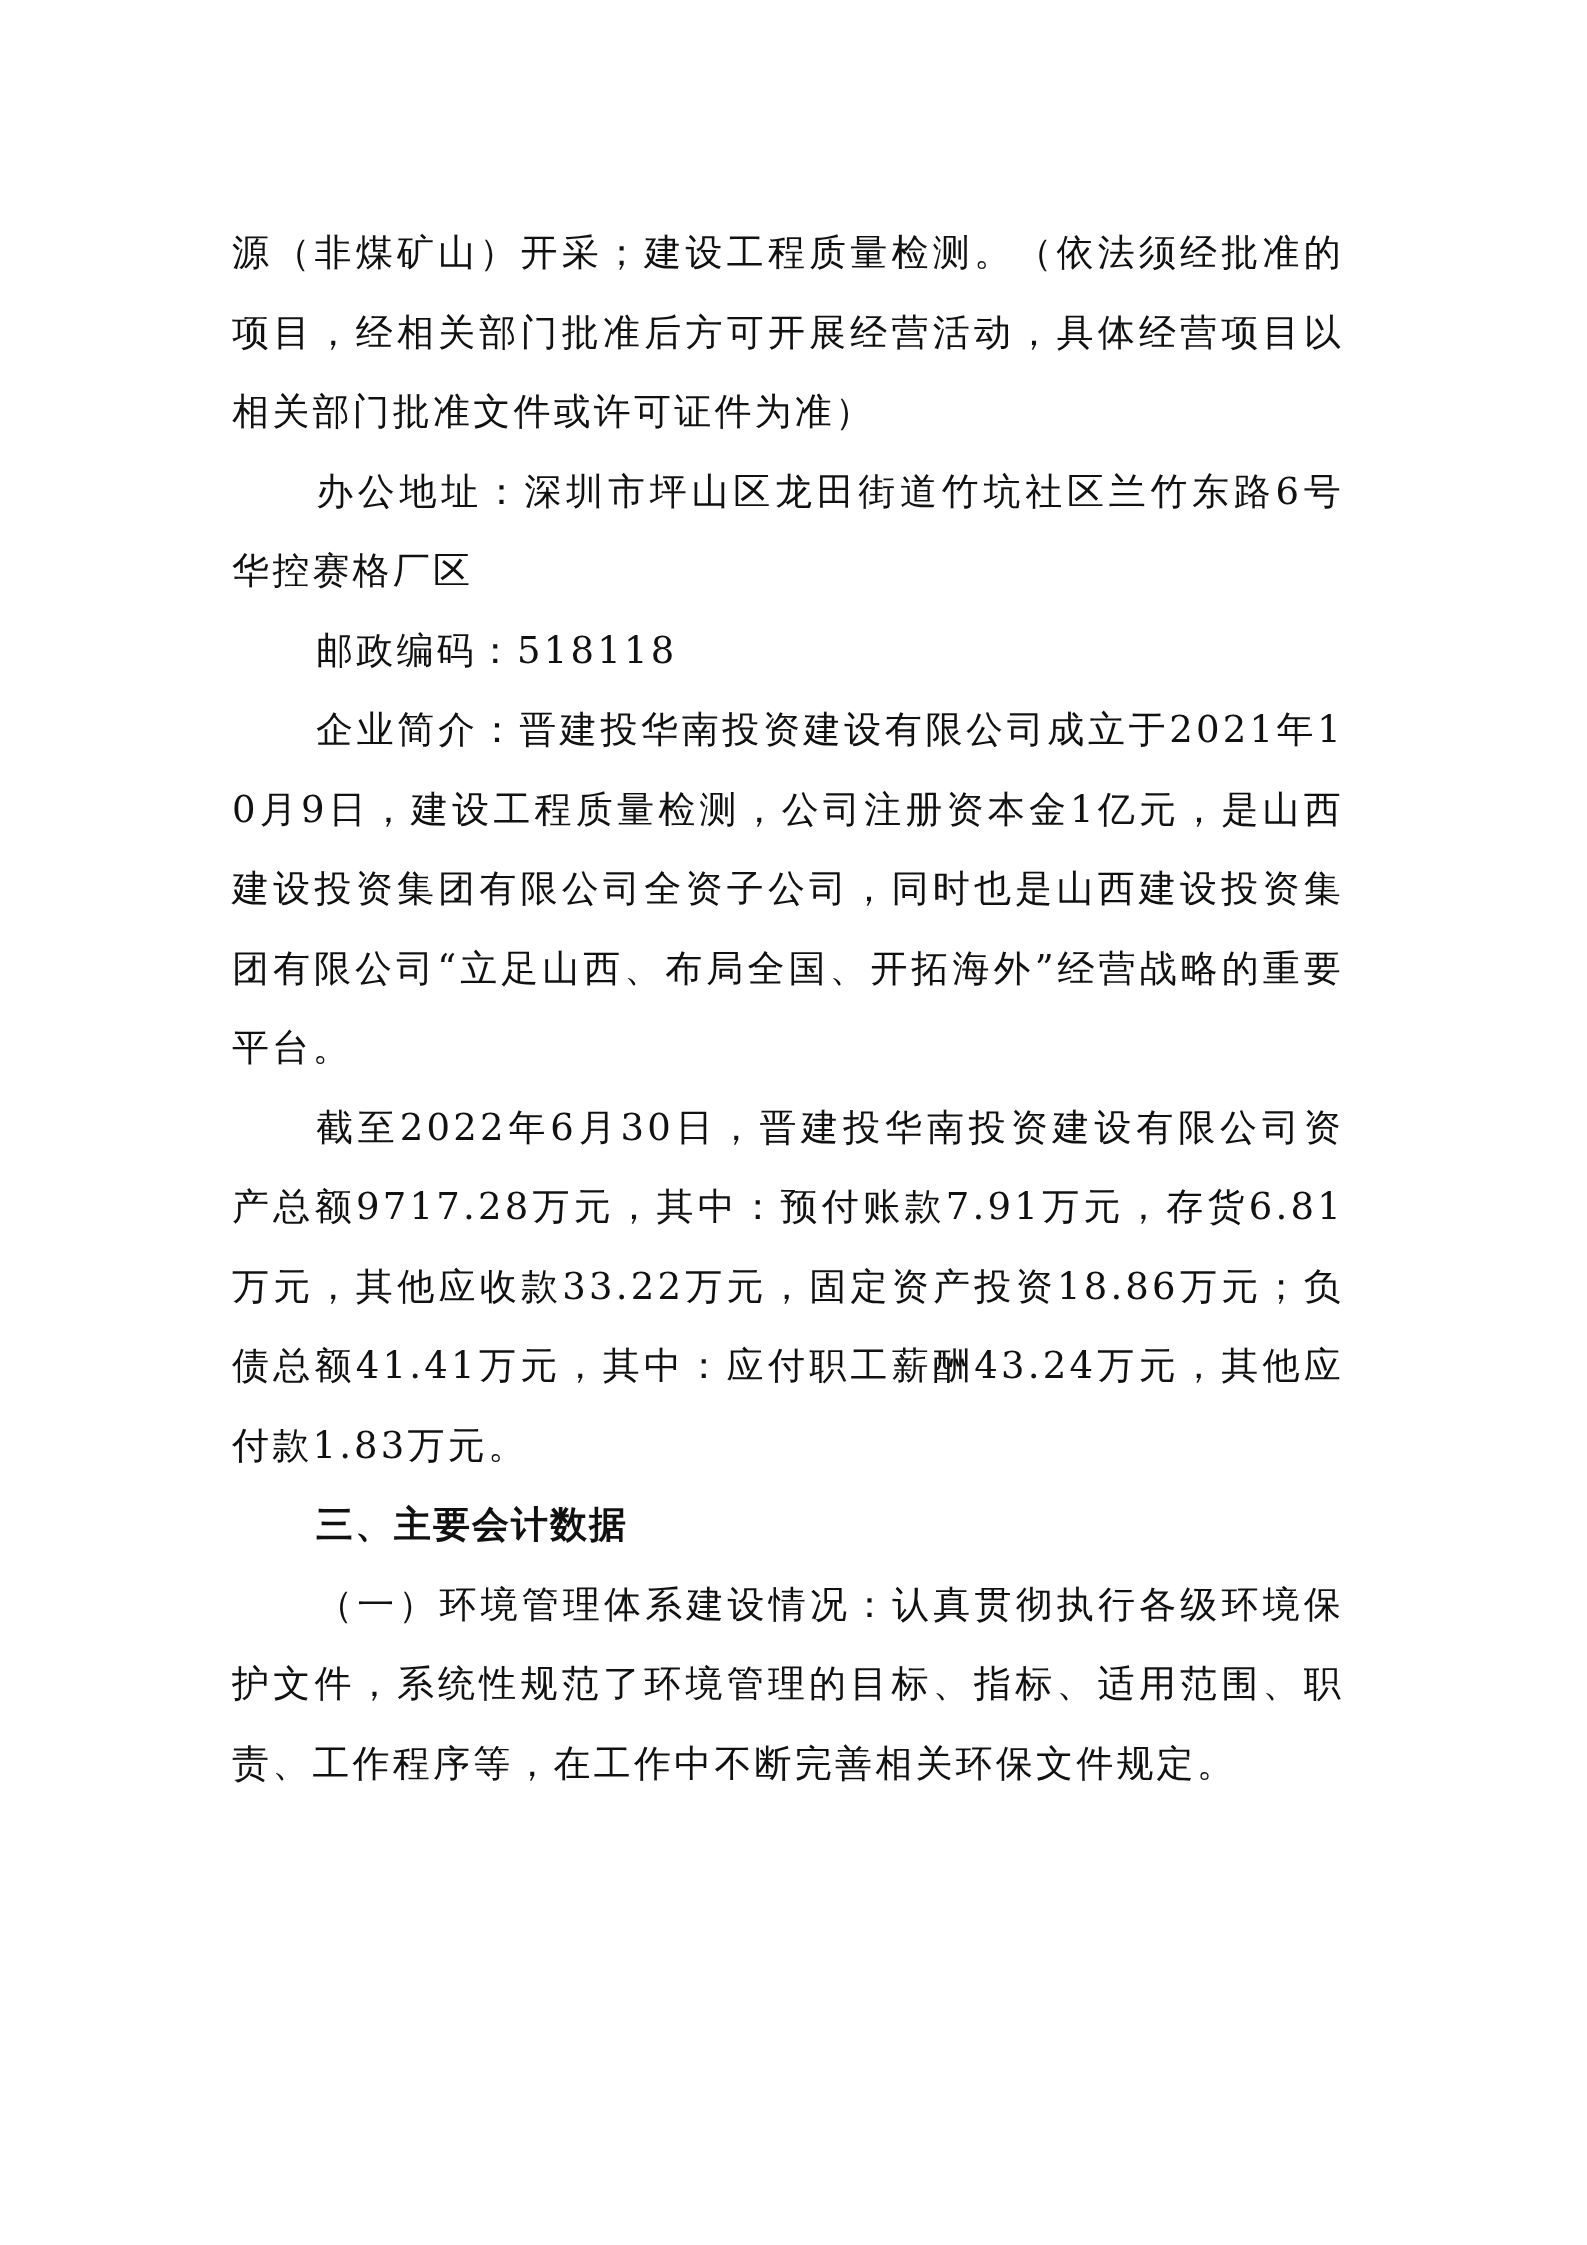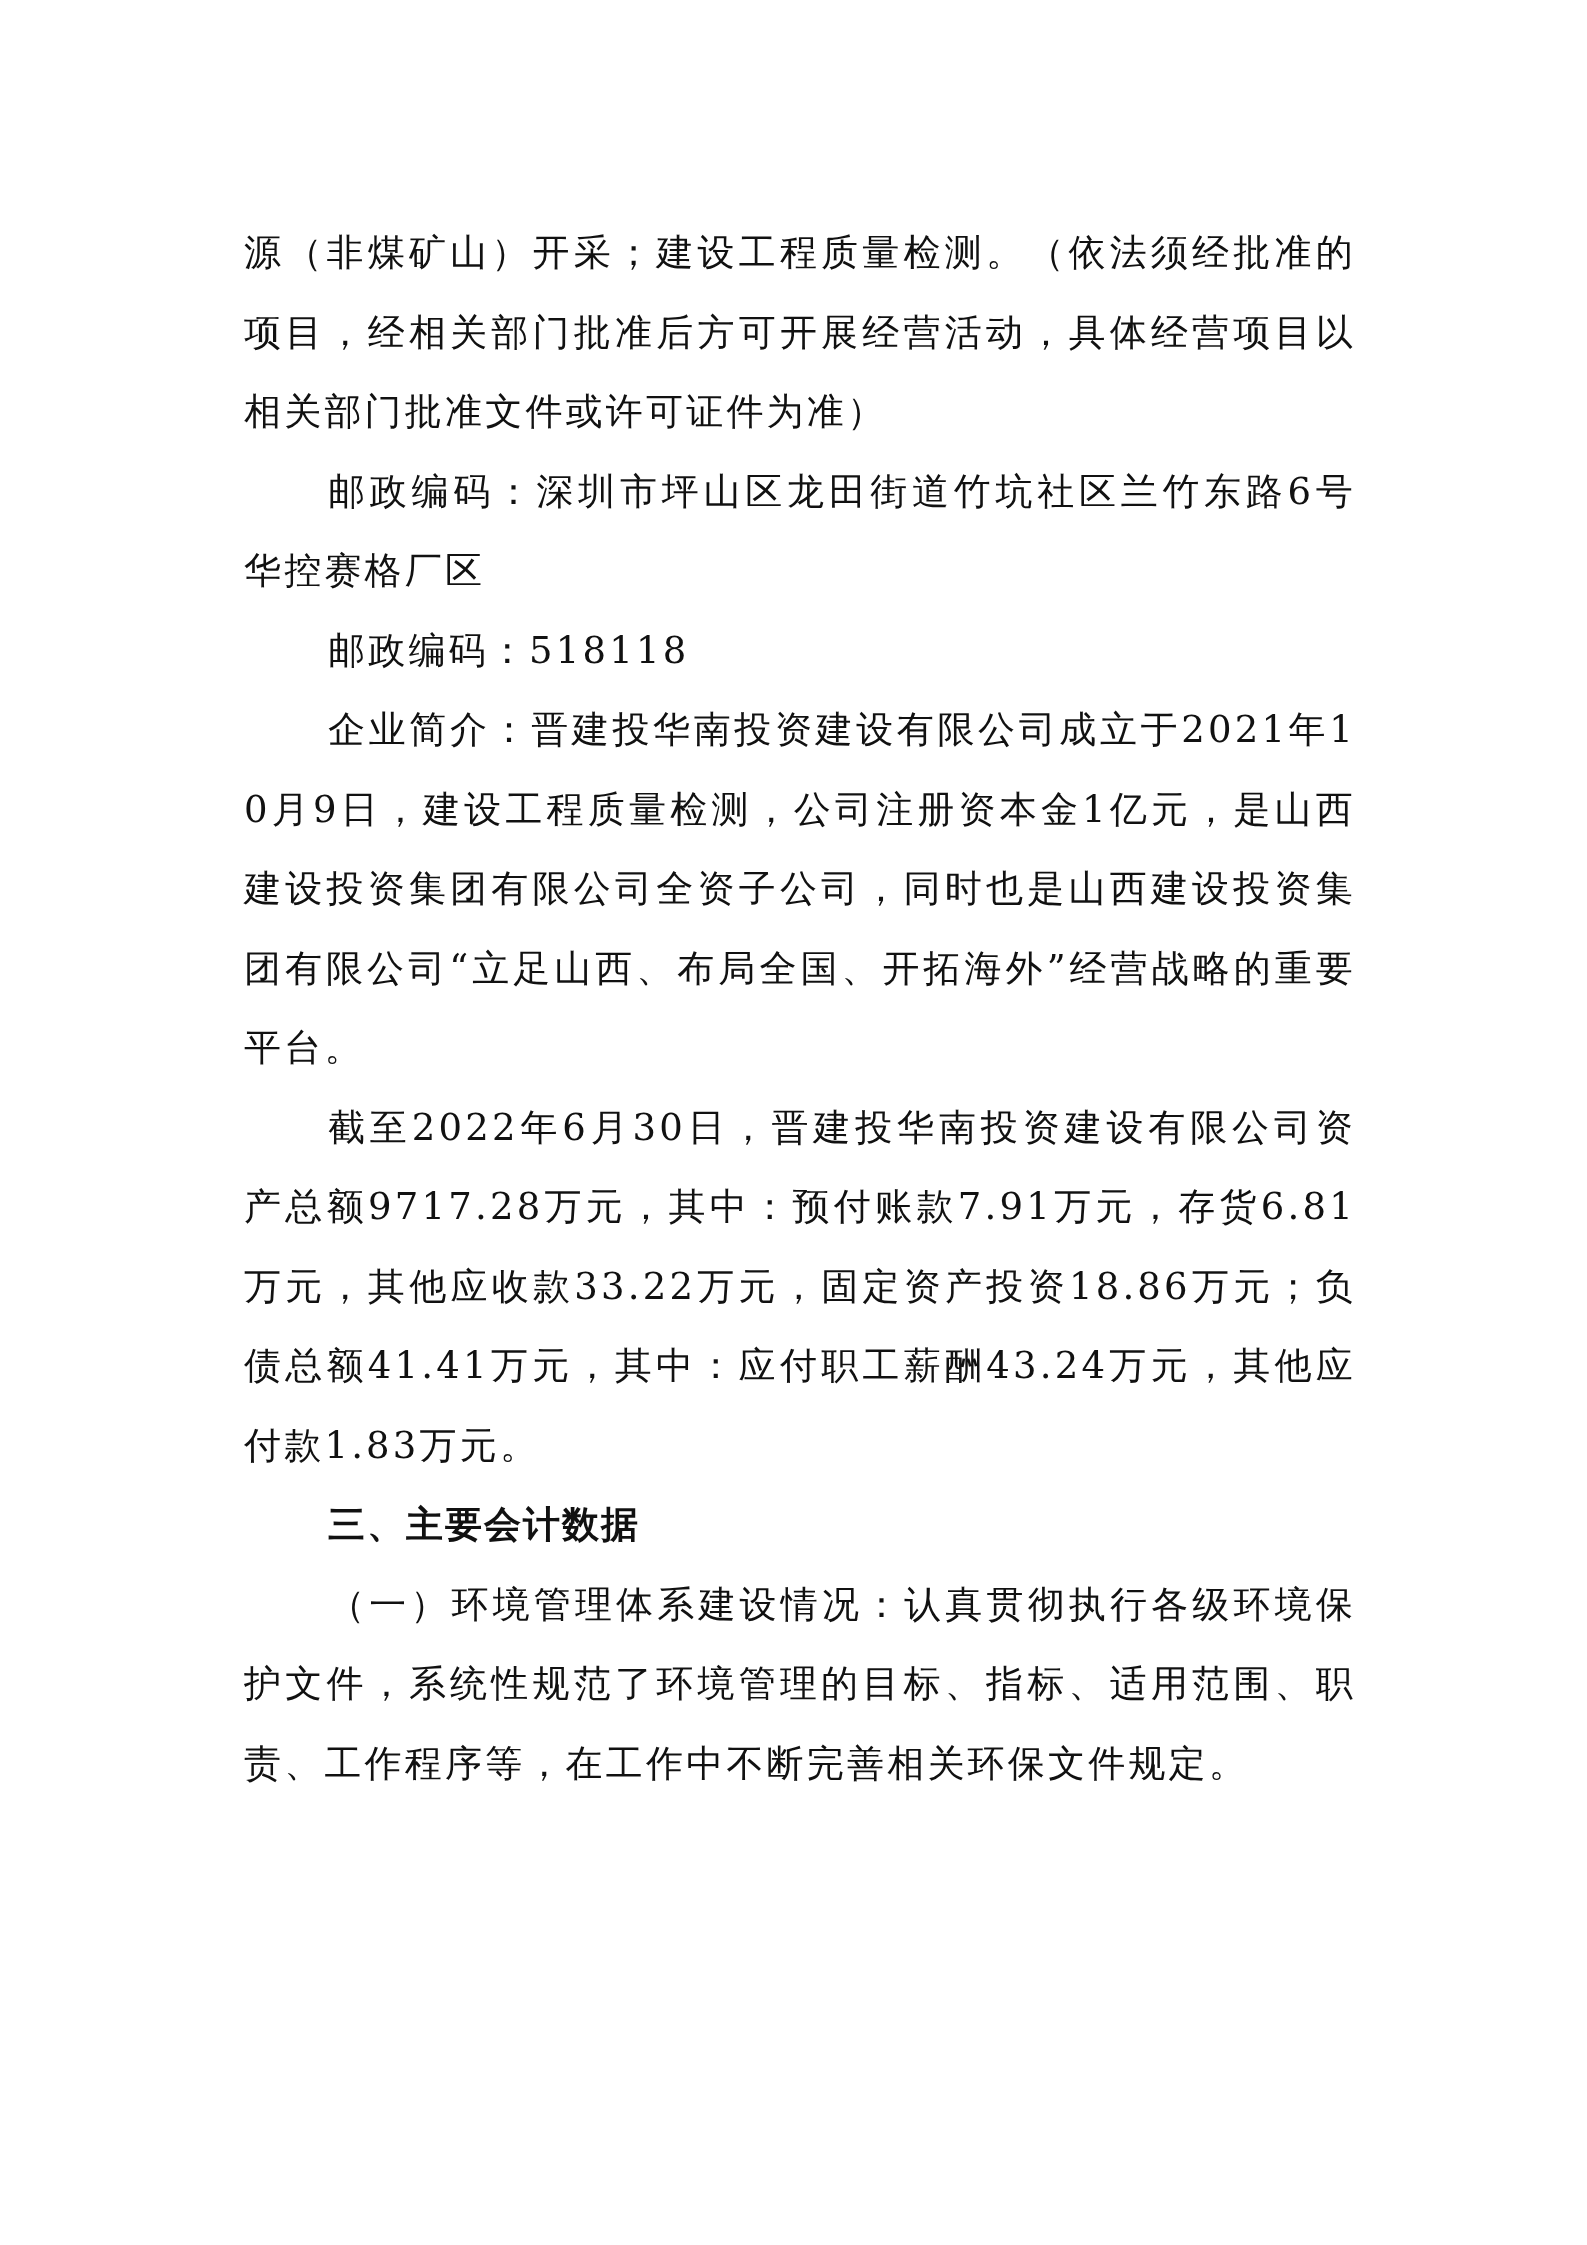--- a/index.html
+++ b/index.html
@@ -10,21 +10,21 @@
     body {
       width: 1587px;
       height: 2245px;
       position: relative;
       overflow: hidden;
       font-family: "DejaVu Serif", "Liberation Serif", serif;
       color: #111111;
     }
     .page {
       position: absolute;
-      left: 244px;
+      left: 232px;
       top: 213px;
       width: 1112px;
     }
     .para {
       font-size: 37px;
       line-height: 79.5px;
       margin: 0;
       text-align: justify;
       text-align-last: left;
       letter-spacing: 3.2px;
@@ -42,19 +42,19 @@
       margin: 0;
       text-indent: 84px;
       letter-spacing: 2px;
     }
   </style>
 </head>
 <body>
 
 <div class="page">
   <p class="para noindent">源（非煤矿山）开采；建设工程质量检测。（依法须经批准的项目，经相关部门批准后方可开展经营活动，具体经营项目以相关部门批准文件或许可证件为准）</p>
-  <p class="para">邮政编码：深圳市坪山区龙田街道竹坑社区兰竹东路6号华控赛格厂区</p>
+  <p class="para">办公地址：深圳市坪山区龙田街道竹坑社区兰竹东路6号华控赛格厂区</p>
   <p class="para">邮政编码：518118</p>
   <p class="para">企业简介：晋建投华南投资建设有限公司成立于2021年10月9日，建设工程质量检测，公司注册资本金1亿元，是山西建设投资集团有限公司全资子公司，同时也是山西建设投资集团有限公司“立足山西、布局全国、开拓海外”经营战略的重要平台。</p>
   <p class="para">截至2022年6月30日，晋建投华南投资建设有限公司资产总额9717.28万元，其中：预付账款7.91万元，存货6.81万元，其他应收款33.22万元，固定资产投资18.86万元；负债总额41.41万元，其中：应付职工薪酬43.24万元，其他应付款1.83万元。</p>
   <h2 class="heading">三、主要会计数据</h2>
   <p class="para">（一）环境管理体系建设情况：认真贯彻执行各级环境保护文件，系统性规范了环境管理的目标、指标、适用范围、职责、工作程序等，在工作中不断完善相关环保文件规定。</p>
 </div>
 
 </body></html>

